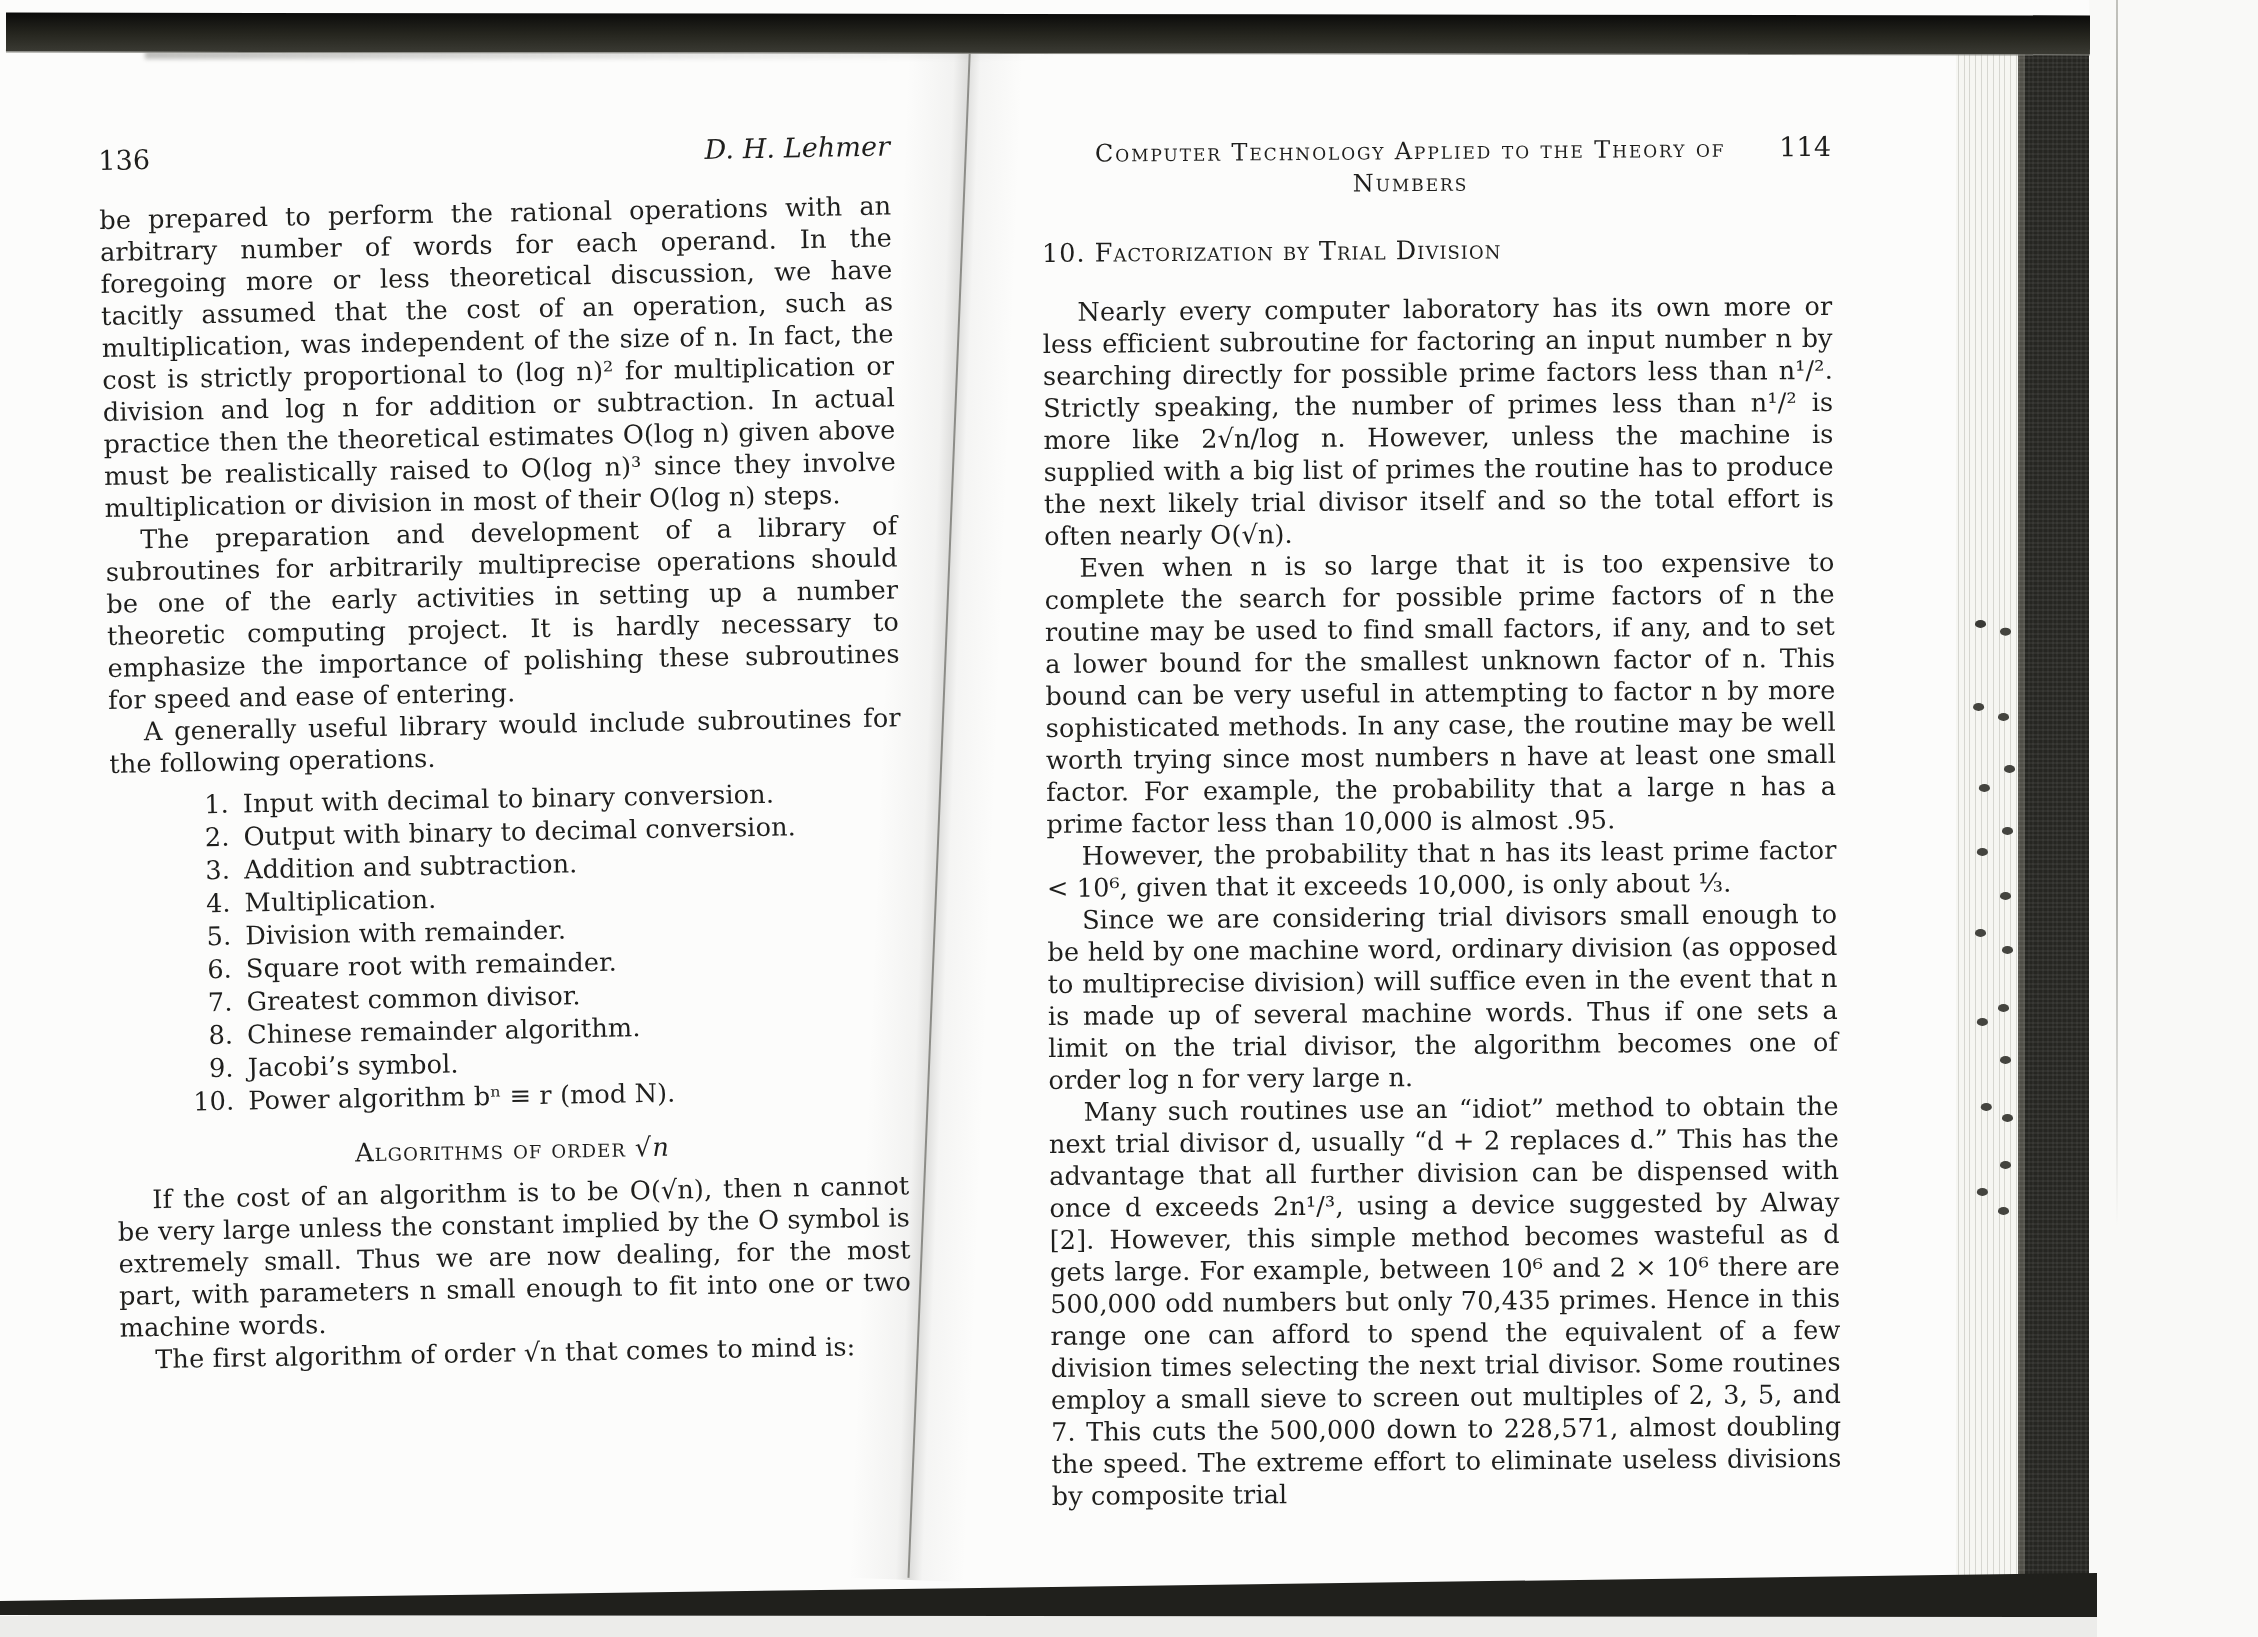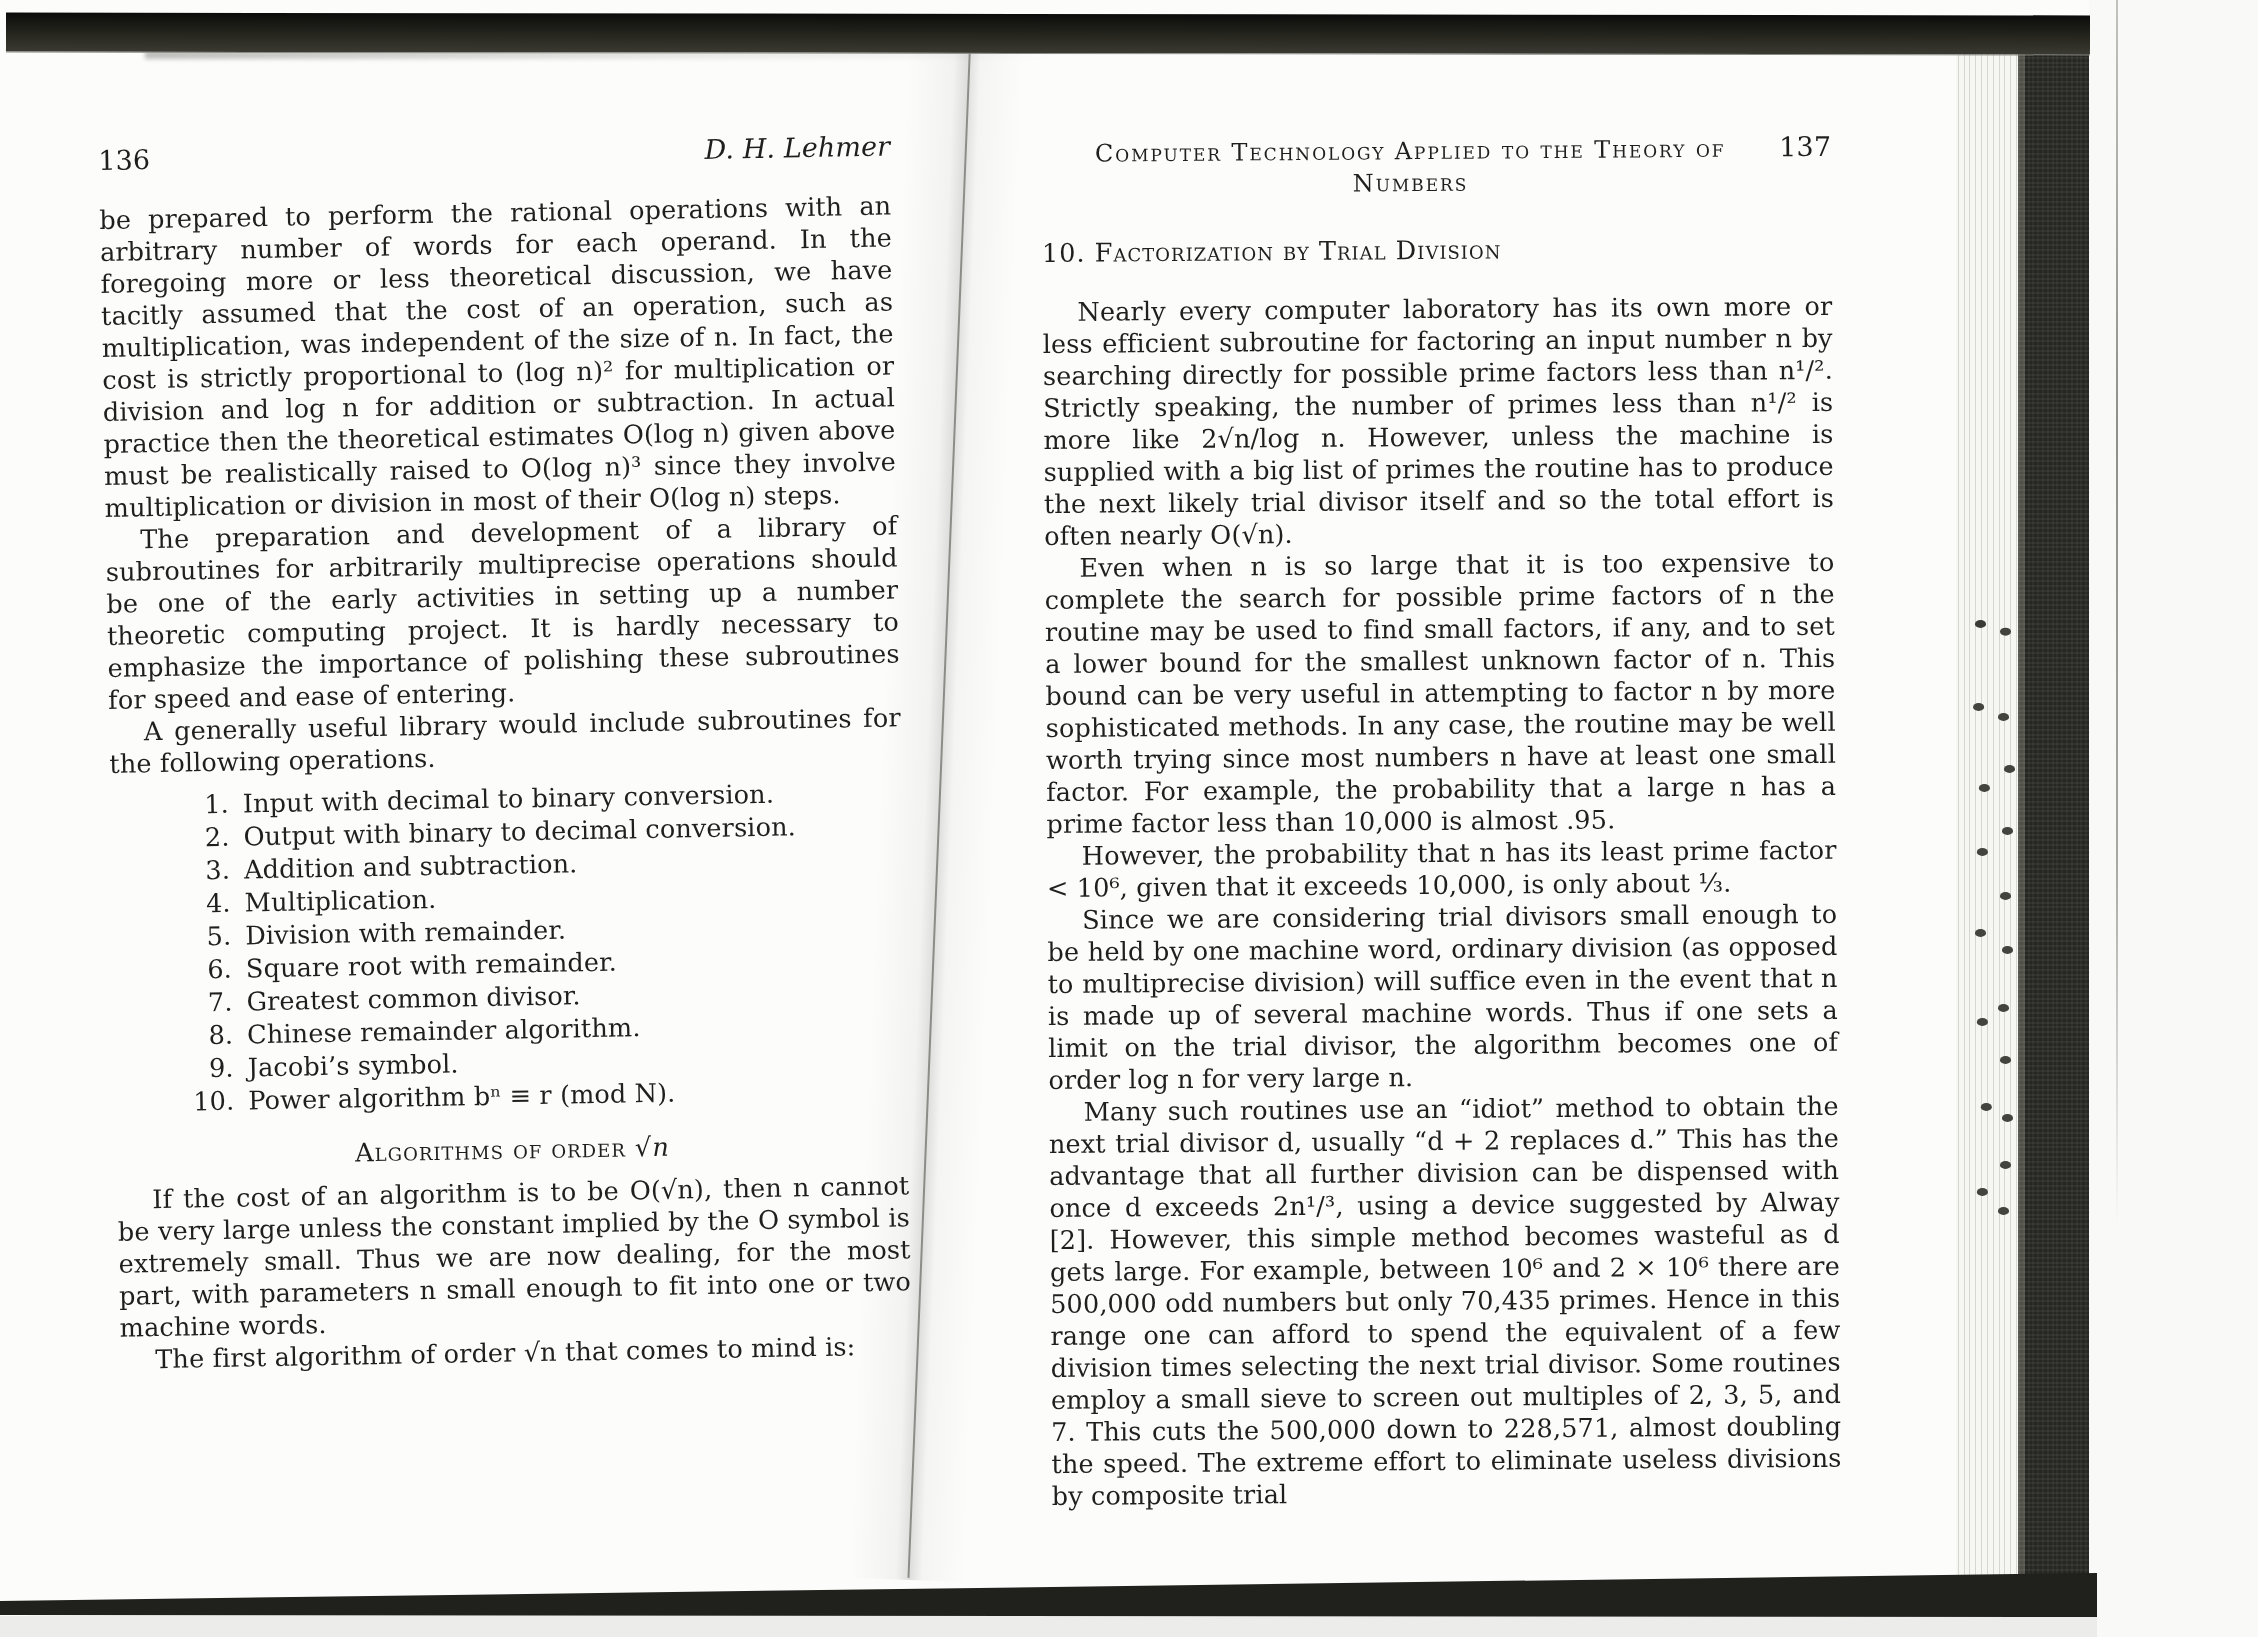--- a/index.html
+++ b/index.html
@@ -110,21 +110,21 @@
       <span class="sc">Algorithms of order</span>
       <span class="mathit">√n</span>
     </h3>
     <p>If the cost of an algorithm is to be O(√n), then n cannot be very large unless the constant implied by the O symbol is extremely small. Thus we are now dealing, for the most part, with parameters n small enough to fit into one or two machine words.</p>
     <p>The first algorithm of order √n that comes to mind is:</p>
   </div>
 
   <div class="page page-right">
     <div class="pghead">
       <span class="running-title">Computer Technology Applied to the Theory of Numbers</span>
-      <span class="pnum">137</span>
+      <span class="pnum">114</span>
     </div>
     <h3 class="left-head sc">10. Factorization by Trial Division</h3>
     <p>Nearly every computer laboratory has its own more or less efficient subroutine for factoring an input number n by searching directly for possible prime factors less than n¹/². Strictly speaking, the number of primes less than n¹/² is more like 2√n/log n. However, unless the machine is supplied with a big list of primes the routine has to produce the next likely trial divisor itself and so the total effort is often nearly O(√n).</p>
     <p>Even when n is so large that it is too expensive to complete the search for possible prime factors of n the routine may be used to find small factors, if any, and to set a lower bound for the smallest unknown factor of n. This bound can be very useful in attempting to factor n by more sophisticated methods. In any case, the routine may be well worth trying since most numbers n have at least one small factor. For example, the probability that a large n has a prime factor less than 10,000 is almost .95.</p>
     <p>However, the probability that n has its least prime factor &lt; 10⁶, given that it exceeds 10,000, is only about ⅓.</p>
     <p>Since we are considering trial divisors small enough to be held by one machine word, ordinary division (as opposed to multiprecise division) will suffice even in the event that n is made up of several machine words. Thus if one sets a limit on the trial divisor, the algorithm becomes one of order log n for very large n.</p>
     <p>Many such routines use an “idiot” method to obtain the next trial divisor d, usually “d + 2 replaces d.” This has the advantage that all further division can be dispensed with once d exceeds 2n¹/³, using a device suggested by Alway [2]. However, this simple method becomes wasteful as d gets large. For example, between 10⁶ and 2 × 10⁶ there are 500,000 odd numbers but only 70,435 primes. Hence in this range one can afford to spend the equivalent of a few division times selecting the next trial divisor. Some routines employ a small sieve to screen out multiples of 2, 3, 5, and 7. This cuts the 500,000 down to 228,571, almost doubling the speed. The extreme effort to eliminate useless divisions by composite trial</p>
   </div>
 </div>
 

